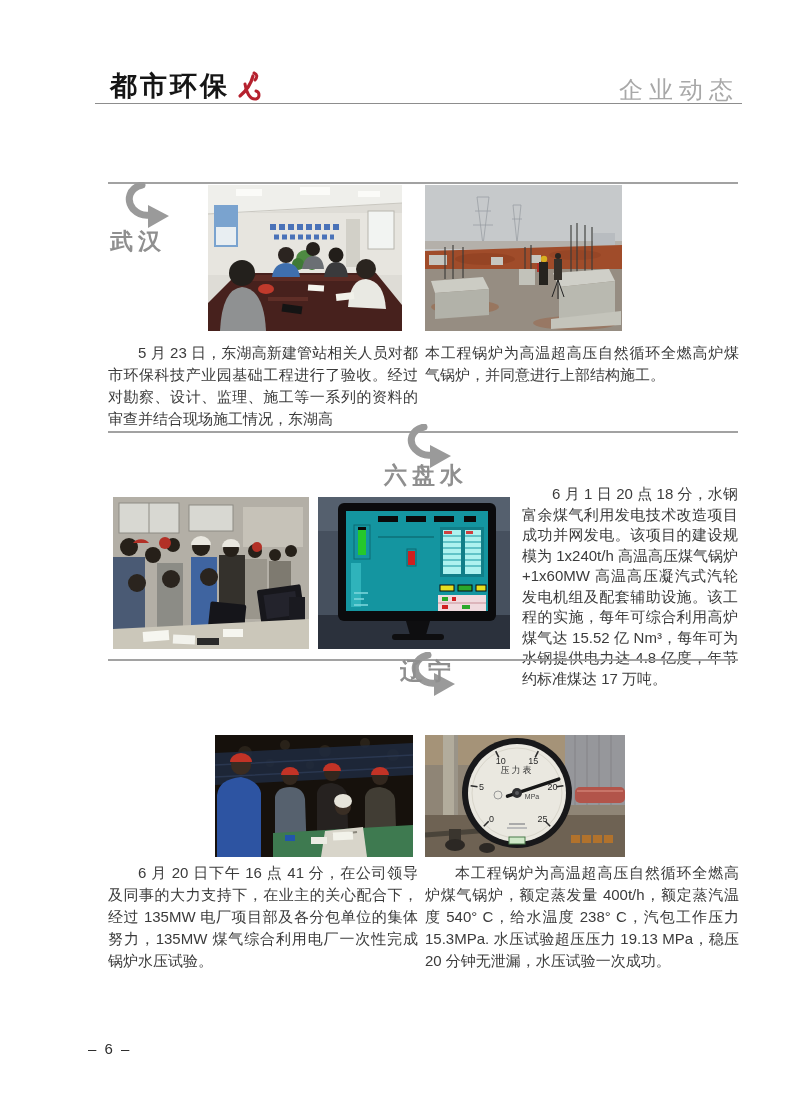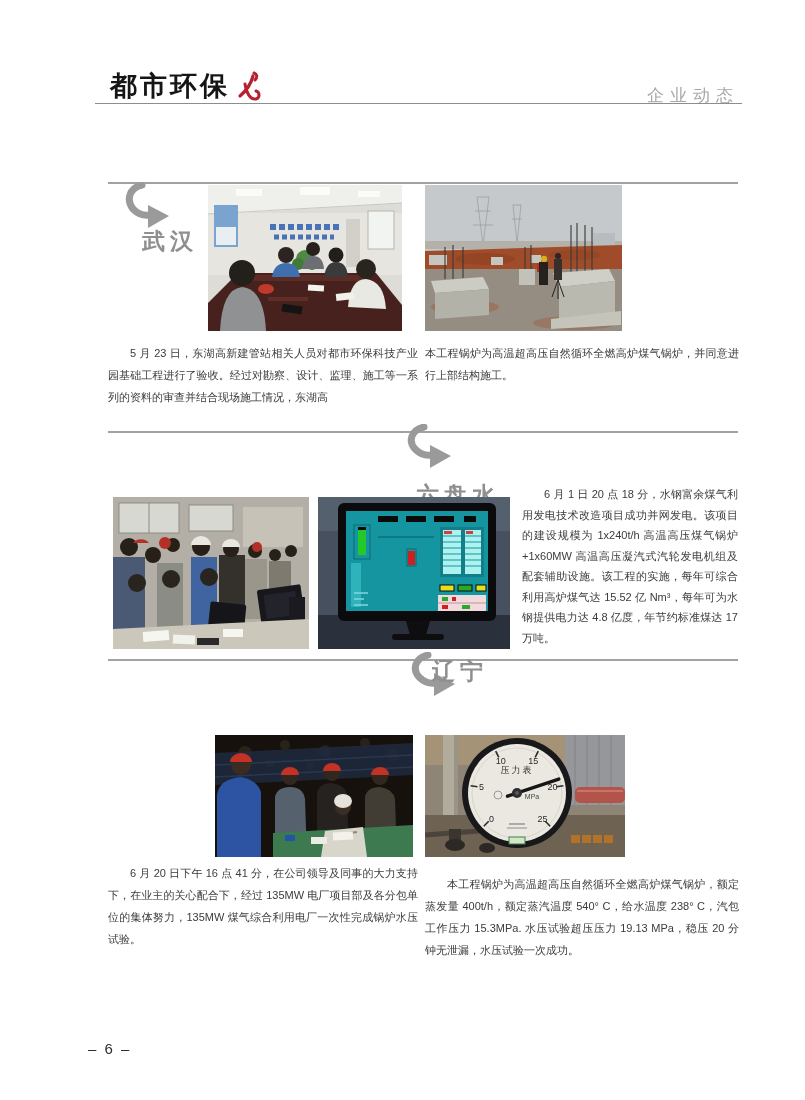--- a/index.html
+++ b/index.html
@@ -2,33 +2,33 @@
 <html><head>
 <meta charset="utf-8">
 <style>
   html,body{margin:0;padding:0;background:#ffffff;}
   .page{position:relative;width:805px;height:1100px;background:#fff;overflow:hidden;
         font-family:"Liberation Sans","DejaVu Sans",sans-serif;}
   
   .logo{position:absolute;left:110px;top:68px;font-size:27px;font-weight:900;
         color:#151515;letter-spacing:3px;white-space:nowrap;}
   .logo-mark{position:absolute;left:237px;top:70px;}
-  .category{position:absolute;right:66px;top:84px;font-size:17px;color:#a8a8a8;
+  .category{position:absolute;right:66px;top:74px;font-size:24px;color:#a8a8a8;
         letter-spacing:6px;white-space:nowrap;}
   .header-rule{position:absolute;left:95px;top:103px;width:647px;height:1px;background:#8d8d8d;}
   
   .rule{position:absolute;height:2px;background:#a2a2a2;}
   .region-label{position:absolute;font-size:23px;font-weight:bold;color:#8f8f8f;
-        letter-spacing:5px;white-space:nowrap;margin-left:32px;}
+        letter-spacing:5px;white-space:nowrap;}
   .arrow{position:absolute;}
   
   .photo{position:absolute;overflow:hidden;}
   .photo svg{display:block;}
   
-  .para{position:absolute;font-size:11px;line-height:22px;color:#3b3b3b;
+  .para{position:absolute;font-size:15px;line-height:22px;color:#3b3b3b;
         text-align:justify;font-family:"Liberation Sans","DejaVu Sans",sans-serif;}
   .indent{text-indent:2em;}
   .tight{line-height:20.5px;}
   
   .page-number{position:absolute;left:88px;top:1040px;font-size:15px;color:#2e2e2e;letter-spacing:2px;}
 </style>
 </head>
 <body>
 
 <div class="page">
@@ -136,21 +136,21 @@
   <div class="para indent" style="left:108px;top:342px;width:310px;">5 月 23 日，东湖高新建管站相关人员对都市环保科技产业园基础工程进行了验收。经过对勘察、设计、监理、施工等一系列的资料的审查并结合现场施工情况，东湖高</div>
   <div class="para" style="left:425px;top:342px;width:314px;">本工程锅炉为高温超高压自然循环全燃高炉煤气锅炉，并同意进行上部结构施工。</div>
 
   <div class="rule" style="left:108px;top:431px;width:630px;"></div>
   <div class="arrow" style="left:396px;top:424px;">
     <svg width="58" height="48" viewBox="0 0 58 48">
       <path d="M28 3 C15 6 12 17 19 25 C24 30 30 32 36 31" stroke="#9a9a9a" stroke-width="7" fill="none" stroke-linecap="round"></path>
       <polygon points="34,21 55,32 34,44" fill="#9a9a9a"></polygon>
     </svg>
   </div>
-  <div class="region-label" style="left:384px;top:480px;">六盘水</div>
+  <div class="region-label" style="left:384px;top:460px;">六盘水</div>
 
   <div class="photo" style="left:113px;top:497px;width:196px;height:152px;">
     <svg width="196" height="152" viewBox="0 0 196 152">
       <rect width="196" height="152" fill="#b3afa6"></rect>
       <rect x="6" y="6" width="60" height="30" fill="#d8d8d2" stroke="#8e8c84"></rect>
       <line x1="36" y1="6" x2="36" y2="36" stroke="#8e8c84"></line>
       <rect x="76" y="8" width="44" height="26" fill="#d8d8d2" stroke="#8e8c84"></rect>
       <rect x="130" y="10" width="60" height="40" fill="#c6c2b8"></rect>
       <g>
         <rect x="0" y="60" width="32" height="92" fill="#4a5a74"></rect>
@@ -334,17 +334,17 @@
         <rect x="82" y="92" width="20" height="2" fill="#bbb"></rect>
         <line x1="82.5" y1="61.2" x2="133.8" y2="44.1" stroke="#161616" stroke-width="3.4" stroke-linecap="round"></line>
         <circle cx="92" cy="58" r="5" fill="#2e2e30"></circle>
         <circle cx="92" cy="58" r="2" fill="#5a5a5e"></circle>
         <rect x="84" y="102" width="16" height="7" fill="#cfe8c8" stroke="#4a7a4a"></rect>
       </g>
     </svg>
   </div>
 
   <div class="para indent" style="left:108px;top:862px;width:310px;">6 月 20 日下午 16 点 41 分，在公司领导及同事的大力支持下，在业主的关心配合下，经过 135MW 电厂项目部及各分包单位的集体努力，135MW 煤气综合利用电厂一次性完成锅炉水压试验。</div>
-  <div class="para indent" style="left:425px;top:862px;width:314px;margin-top:11px;">本工程锅炉为高温超高压自然循环全燃高炉煤气锅炉，额定蒸发量 400t/h，额定蒸汽温度 540° C，给水温度 238° C，汽包工作压力 15.3MPa. 水压试验超压压力 19.13 MPa，稳压 20 分钟无泄漏，水压试验一次成功。</div>
+  <div class="para indent" style="left:425px;top:862px;width:314px;">本工程锅炉为高温超高压自然循环全燃高炉煤气锅炉，额定蒸发量 400t/h，额定蒸汽温度 540° C，给水温度 238° C，汽包工作压力 15.3MPa. 水压试验超压压力 19.13 MPa，稳压 20 分钟无泄漏，水压试验一次成功。</div>
 
   <div class="page-number">– 6 –</div>
 
 </div>
 
 </body></html>

